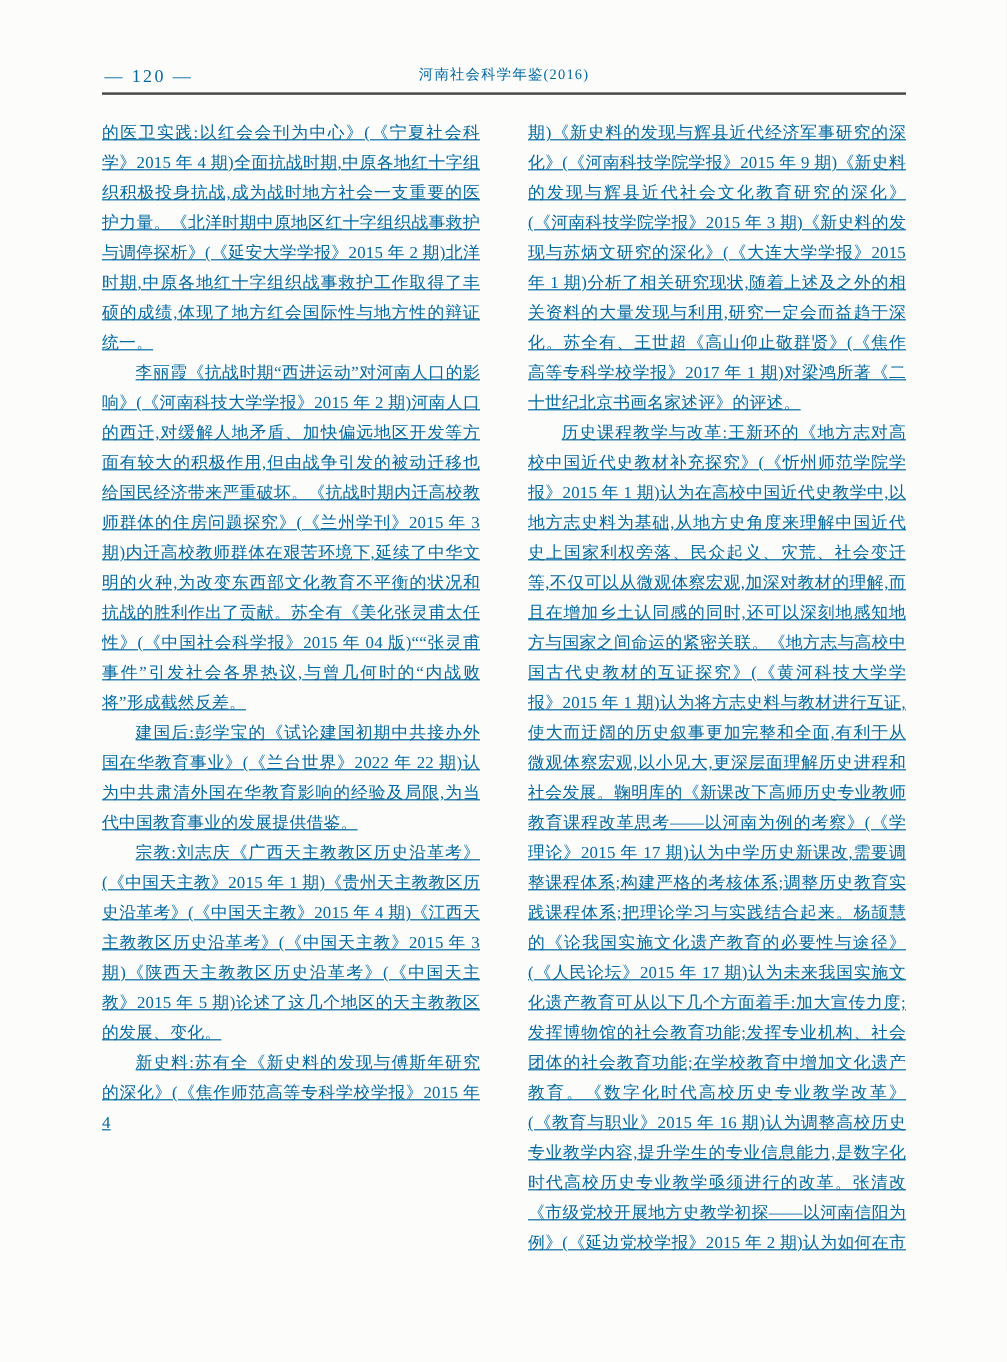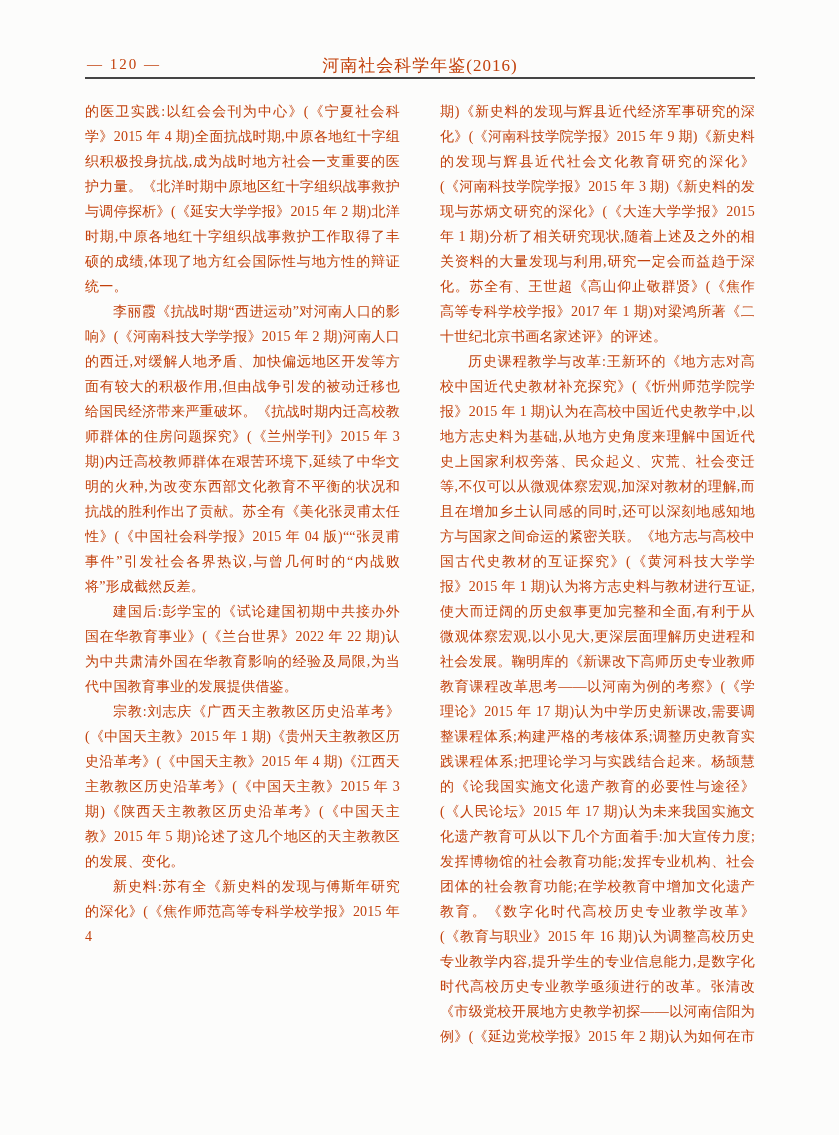--- a/index.html
+++ b/index.html
@@ -7,21 +7,21 @@
     padding: 0;
     background: #e9e9e7;
   }
   .page {
     position: relative;
     width: 839px;
     height: 1135px;
     background: #fcfcfb;
     overflow: hidden;
     font-family: "Liberation Serif", "DejaVu Serif", serif;
-    color: #c2410c;
+    color: #0369a1;
   }
   .page-header {
     position: absolute;
     left: 85px;
     right: 84px;
     top: 52px;
     height: 26px;
   }
   .page-num {
     position: absolute;
@@ -30,21 +30,21 @@
     font-size: 15px;
     letter-spacing: 2px;
     white-space: nowrap;
   }
   .page-title {
     position: absolute;
     left: 0;
     right: 0;
     top: 2px;
     text-align: center;
-    font-size: 17px;
+    font-size: 12px;
     letter-spacing: 1px;
   }
   .header-rule {
     position: absolute;
     left: 85px;
     right: 84px;
     top: 77px;
     height: 2px;
     background: #454545;
   }
@@ -55,20 +55,21 @@
     width: 670px;
     height: 950px;
     display: flex;
     gap: 40px;
     overflow: hidden;
   }
   .col {
     width: 315px;
     height: 100%;
     overflow: hidden;
+    text-decoration: underline;
   }
   .para {
     margin: 0;
     font-size: 14px;
     line-height: 25px;
     text-align: justify;
     text-justify: inter-ideograph;
     letter-spacing: 0.2px;
   }
   .para.indent {

